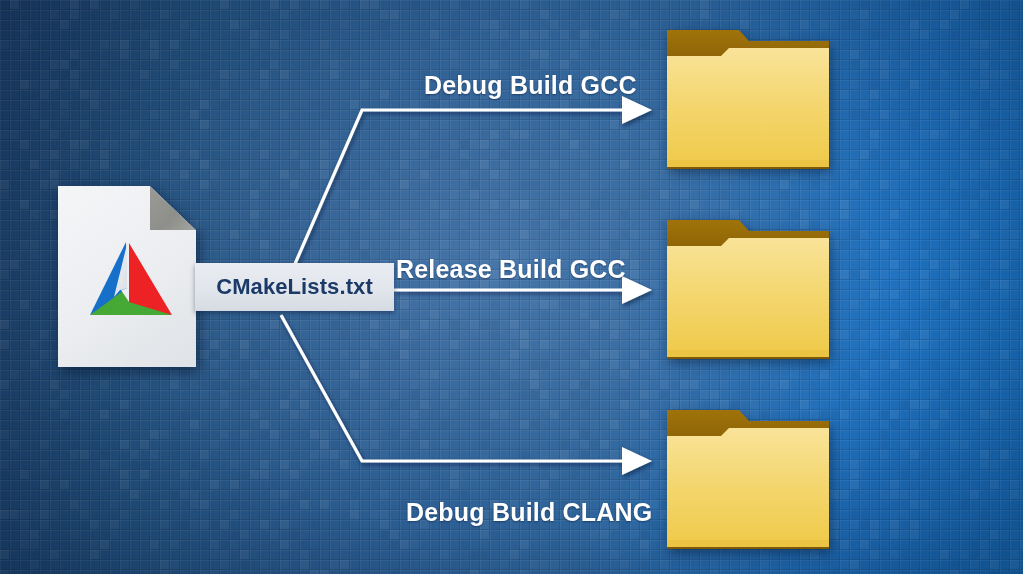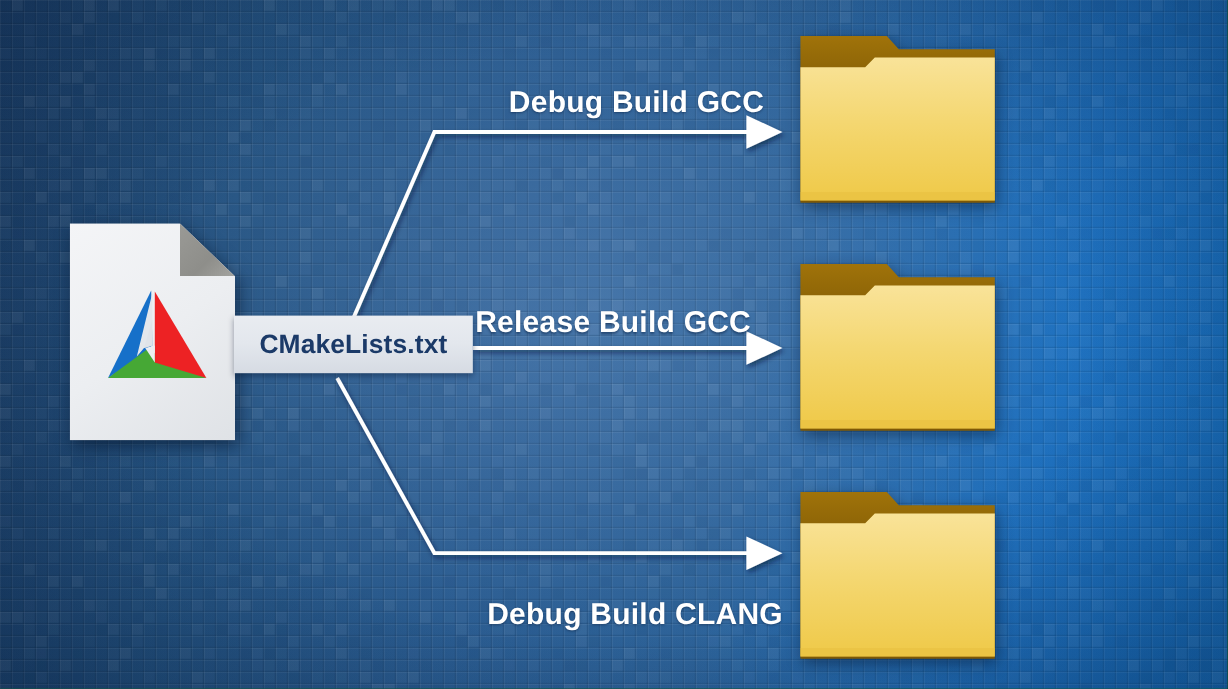--- a/index.html
+++ b/index.html
@@ -6,21 +6,21 @@
     margin: 0;
     padding: 0;
     background: #0a1a2e;
   }
   #stage {
     position: relative;
     width: 1023px;
     height: 574px;
     overflow: hidden;
     font-family: "Liberation Sans", sans-serif;
-    background-color: #15803d;
+    background-color: #000000;
   }
 
   
   .bg-base {
     position: absolute;
     inset: 0;
     background:
       radial-gradient(ellipse 62% 78% at 48% 46%,
           rgba(108,150,200,0.42) 0%,
           rgba(90,134,186,0.26) 34%,

